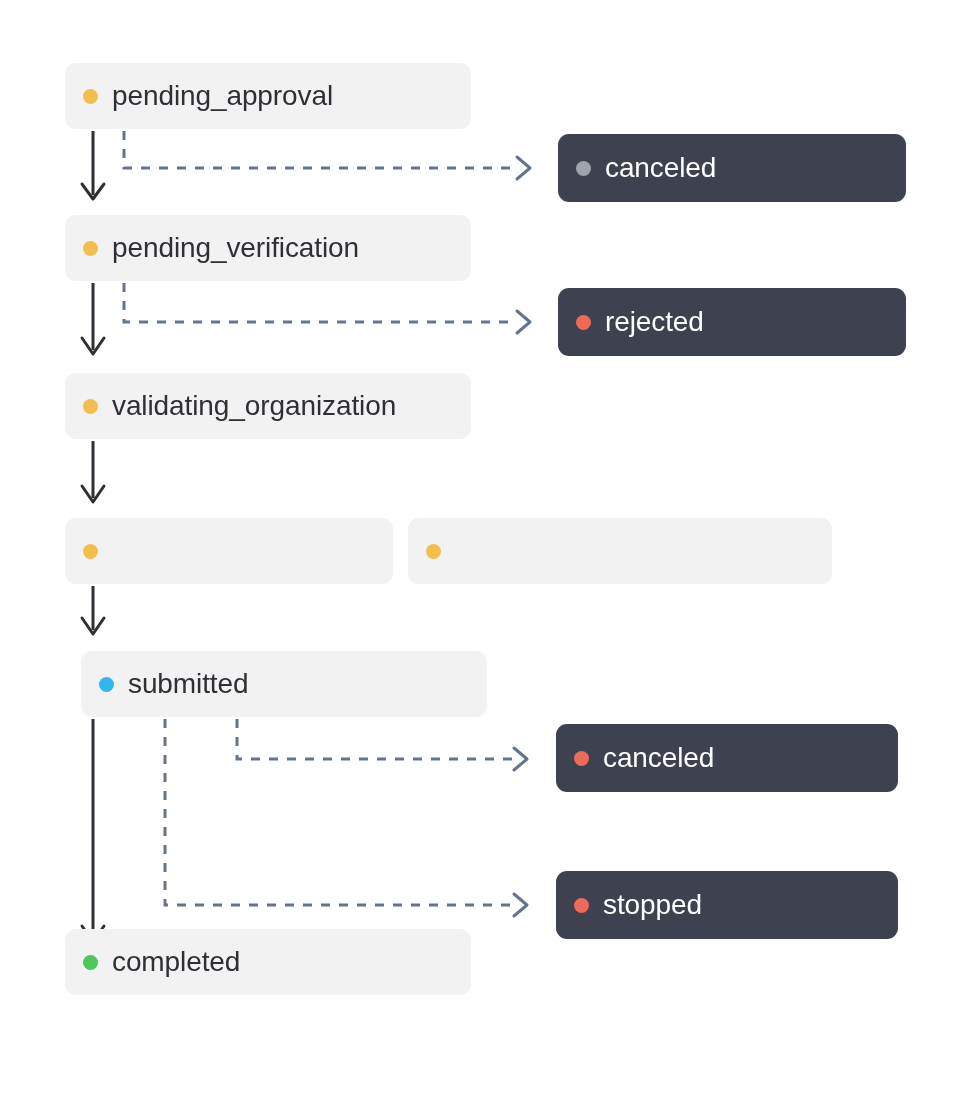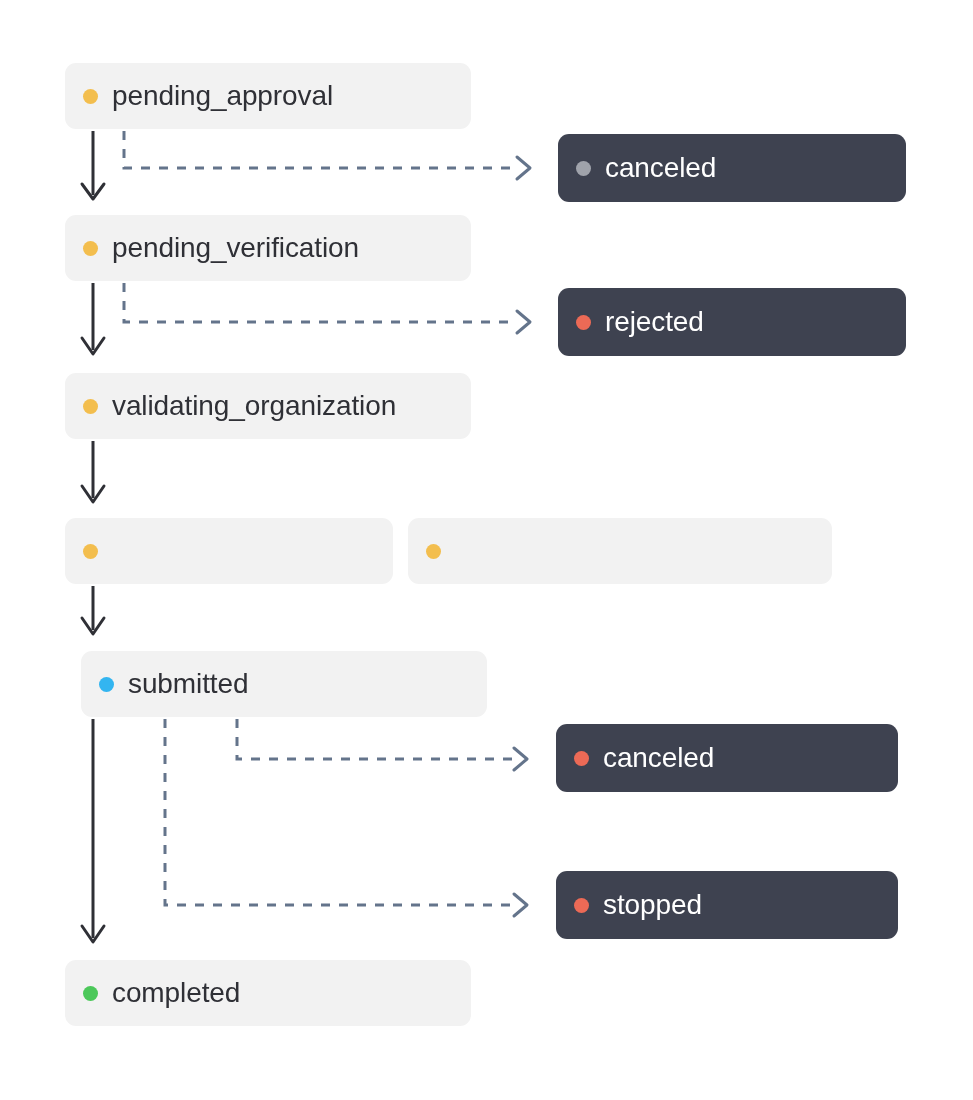--- a/index.html
+++ b/index.html
@@ -166,19 +166,19 @@
     <div class="node dark" style="left:556px; top:724px; width:342px; height:68px;">
       <span class="node-dot" style="background:#ec6a56"></span>
       <span class="node-label">canceled</span>
     </div>
 
     <div class="node dark" style="left:556px; top:871px; width:342px; height:68px;">
       <span class="node-dot" style="background:#ec6a56"></span>
       <span class="node-label">stopped</span>
     </div>
 
-    <div class="node light" style="left:65px; top:960px; width:406px; height:66px;">
+    <div class="node light" style="left:65px; top:929px; width:406px; height:66px;">
       <span class="node-dot" style="background:#4cc85a"></span>
       <span class="node-label">completed</span>
     </div>
 
   </div>
 </div>
 
 </body></html>

